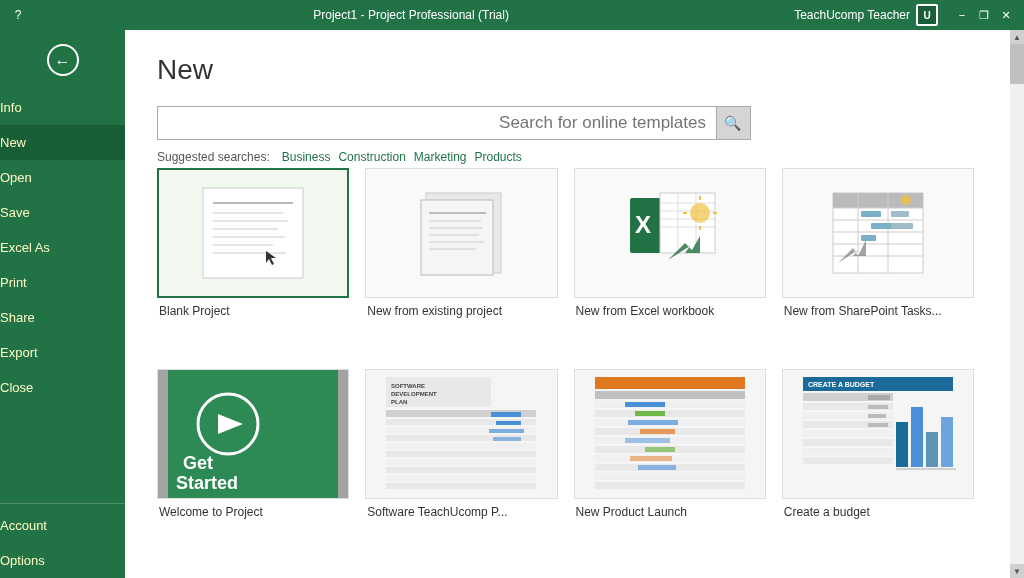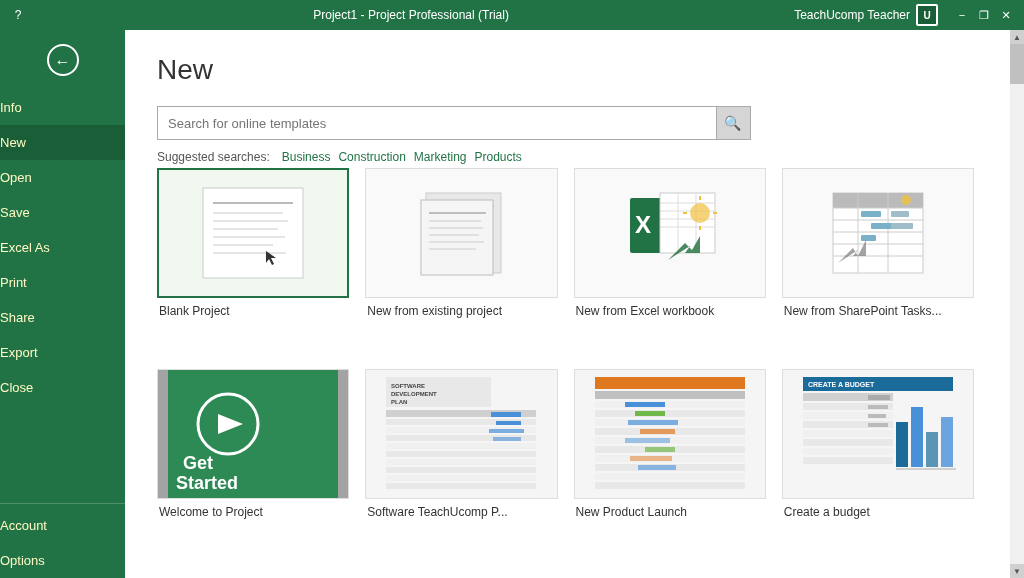--- a/index.html
+++ b/index.html
@@ -112,25 +112,26 @@
     .search-area {
       display: flex;
       align-items: center;
       margin-bottom: 10px;
     }
     .search-box {
       width: 540px;
       height: 34px;
       border: 1px solid #aaa;
       padding: 0 10px;
-      font-size: 13px;
+      font-size: 17px;
       color: #666;
       outline: none;
       flex: 1;
       max-width: 560px;
+      text-align: right;
     }
     .search-btn {
       width: 34px; height: 34px;
       background: #d5d5d5;
       border: 1px solid #aaa;
       border-left: none;
       display: flex; align-items: center; justify-content: center;
       cursor: pointer; font-size: 14px; color: #555;
     }
     .suggested-row {

